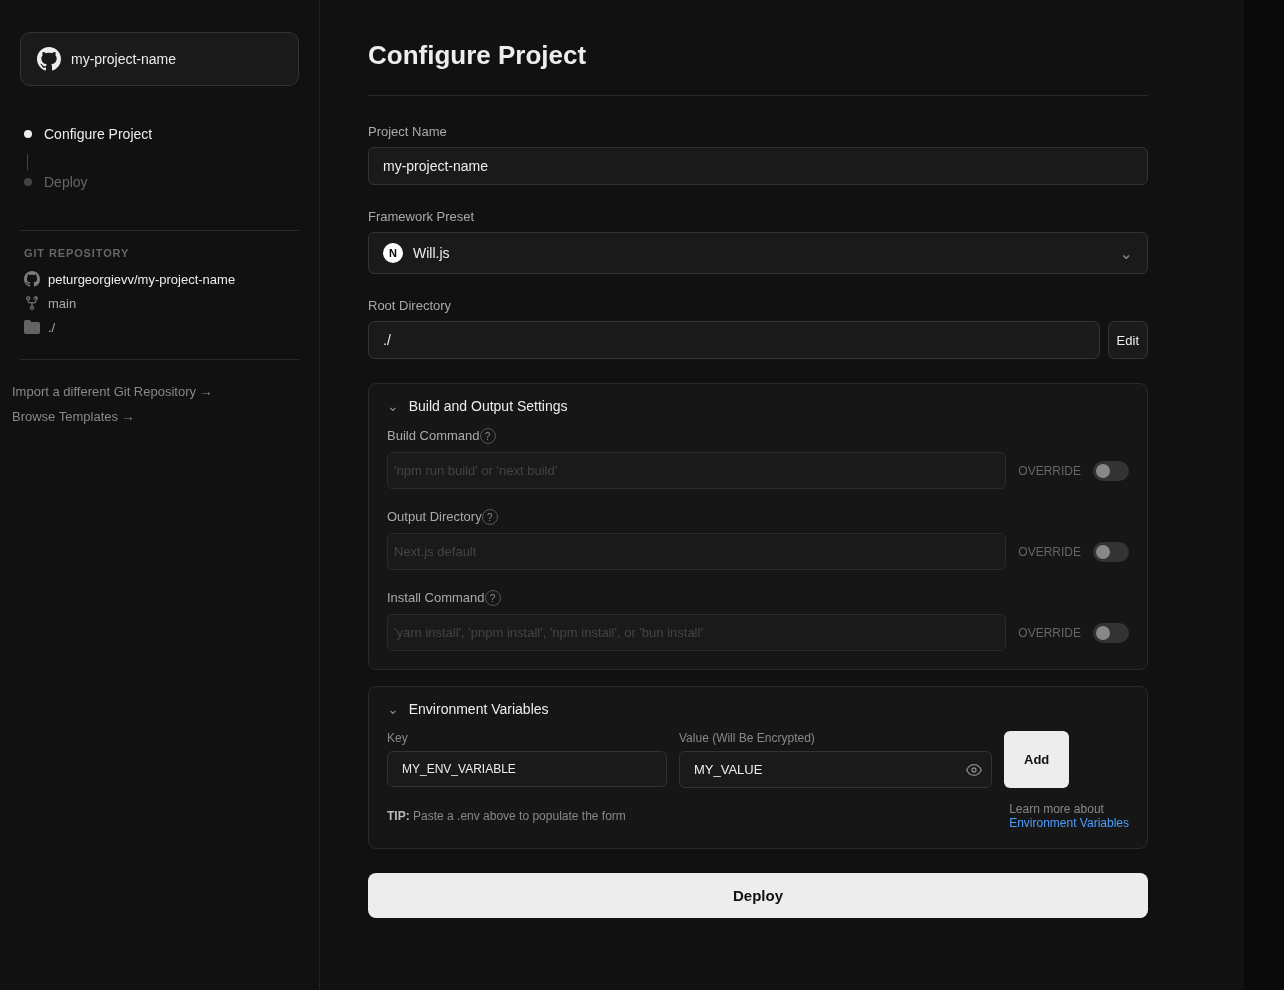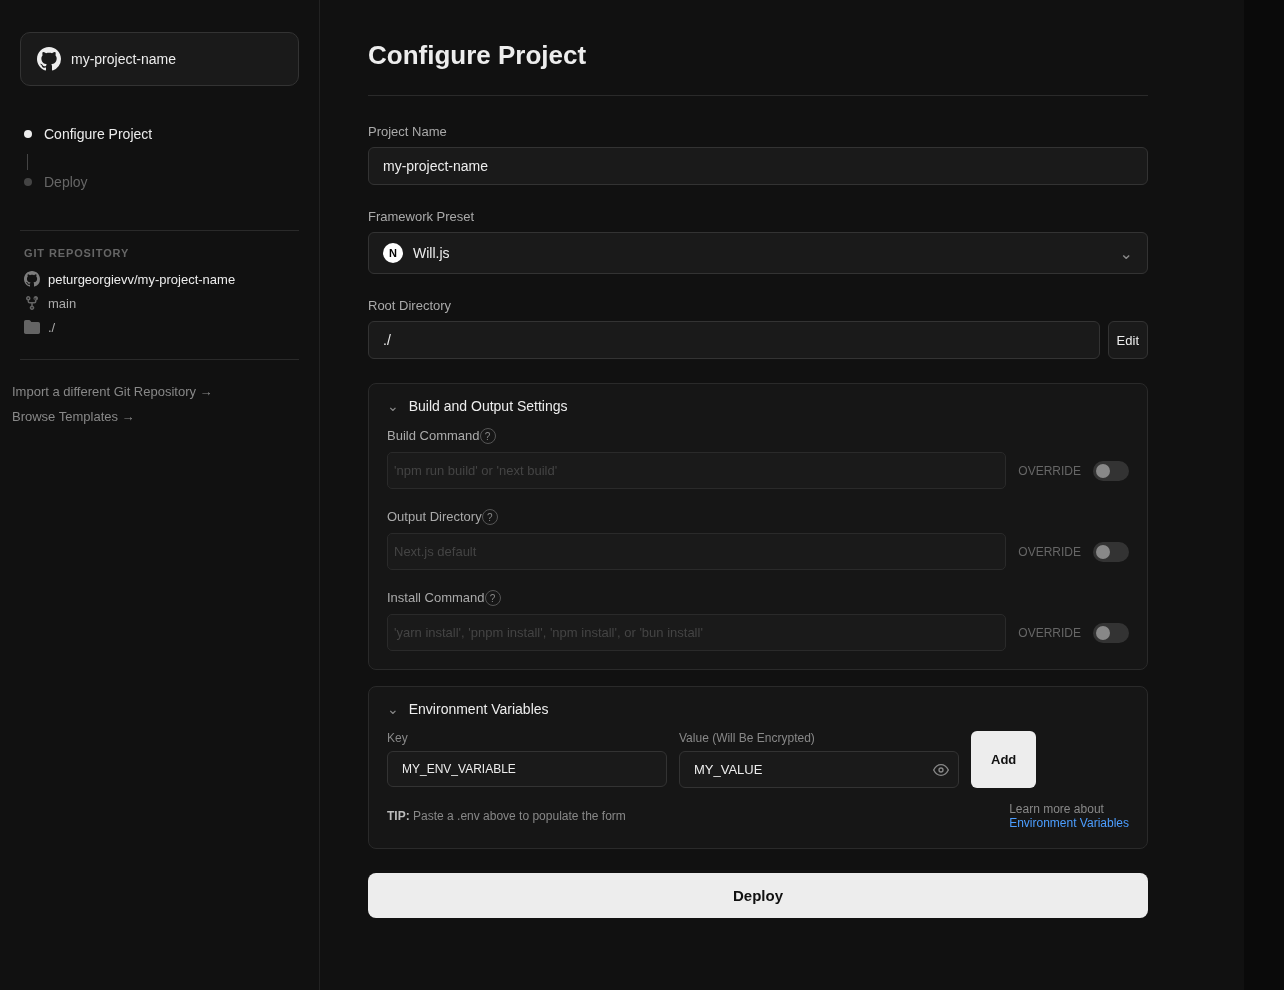--- a/index.html
+++ b/index.html
@@ -460,21 +460,21 @@
     }
 
     .env-value-input {
       background: #1a1a1a;
       border: 1px solid #333;
       border-radius: 6px;
       padding: 10px 40px 10px 14px;
       color: #ededed;
       font-size: 13px;
       outline: none;
-      width: 280px;
+      width: 313px;
     }
 
     .env-icon-btn {
       position: absolute;
       right: 10px;
       background: none;
       border: none;
       cursor: pointer;
       color: #888;
       font-size: 16px;

